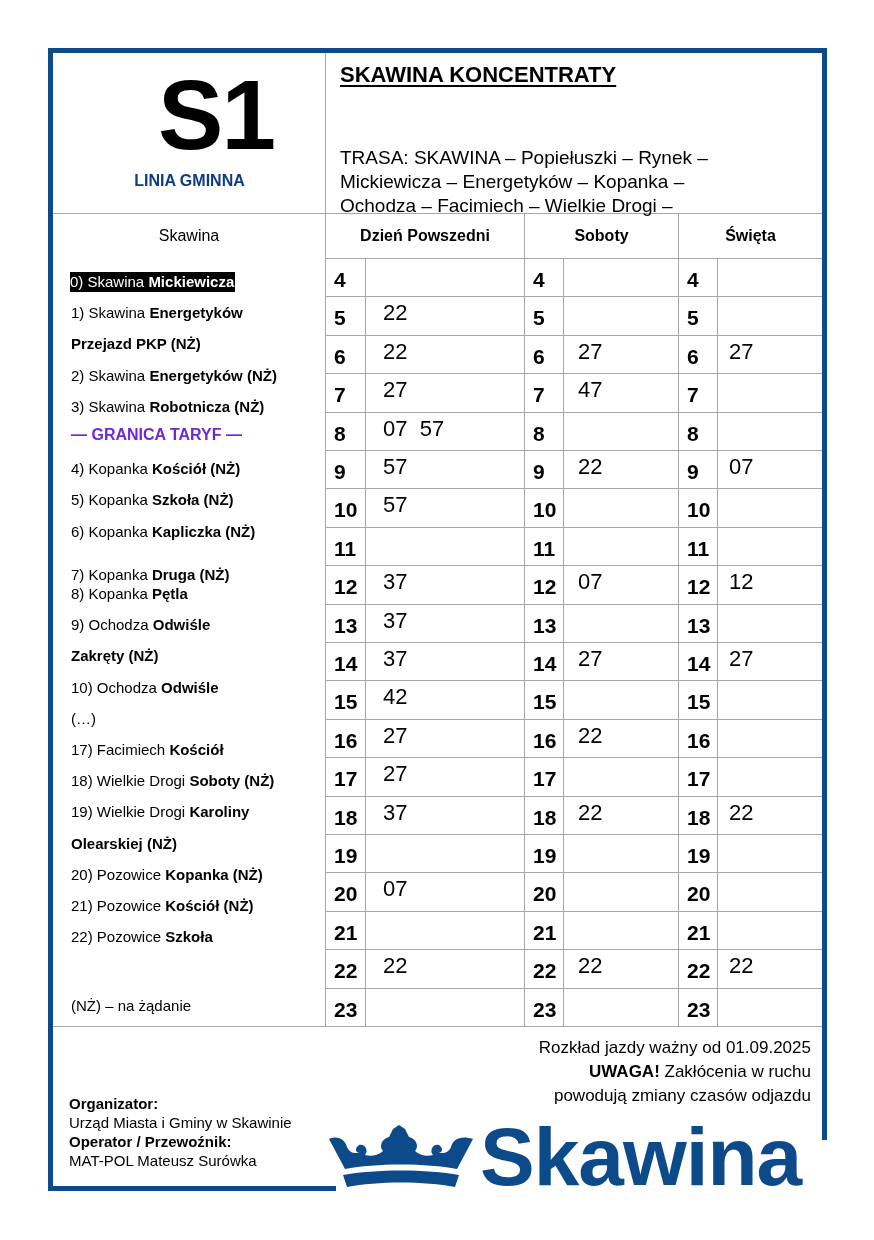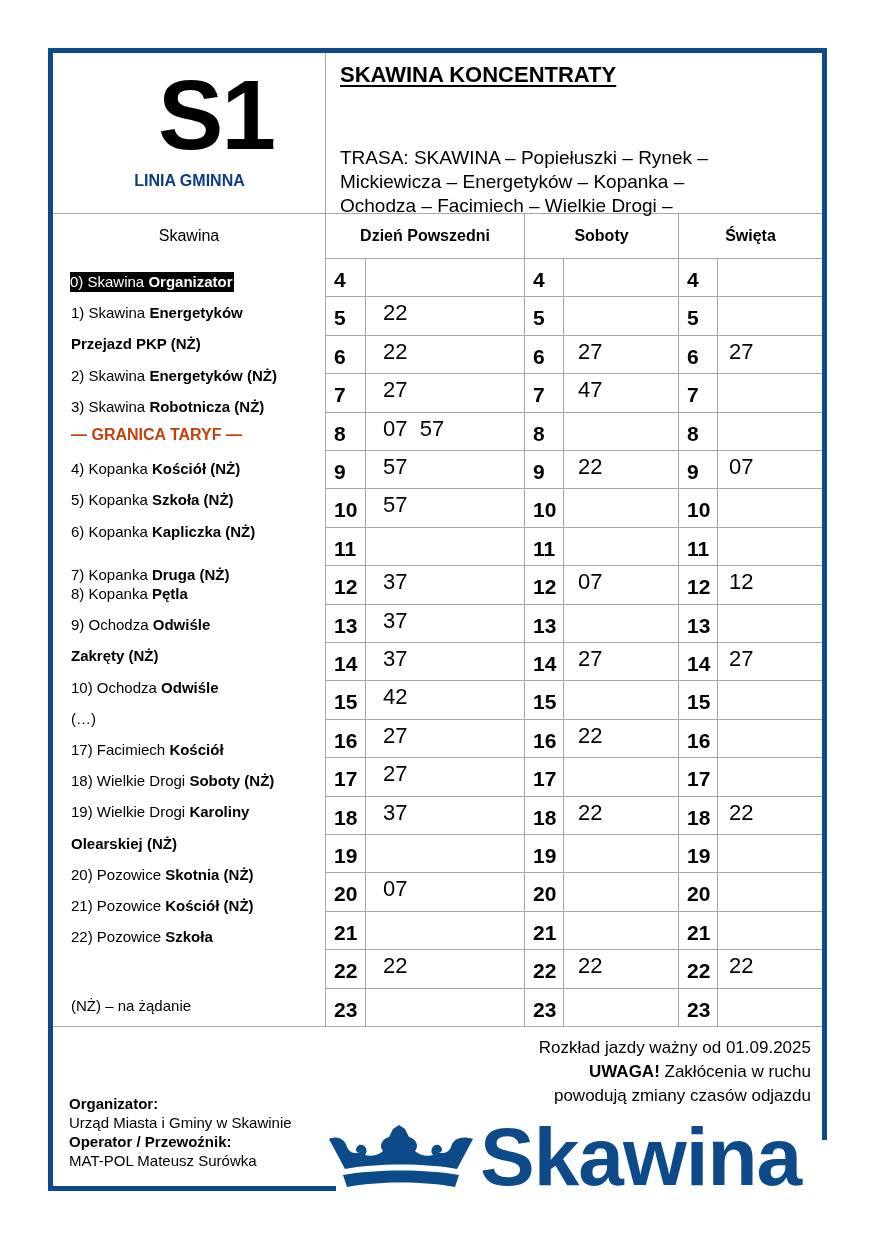--- a/index.html
+++ b/index.html
@@ -8,21 +8,21 @@
   .g { position:absolute; background:#a6a6a6; }
   .s1 { position:absolute; left:53px; top:60px; width:326px; text-align:center; font-weight:bold; font-size:98px; line-height:110px; letter-spacing:-2px; }
   .linia { position:absolute; left:53px; top:172px; width:273px; text-align:center; font-weight:bold; font-size:16px; color:#0d3b85; }
   .title { position:absolute; left:340px; top:62px; font-weight:bold; font-size:22px; text-decoration:underline; text-decoration-thickness:2px; text-underline-offset:3px; }
   .route { position:absolute; left:340px; top:115px; width:440px; font-size:19px; line-height:24px;margin-top:31px; }
   .hdr { position:absolute; top:213px; height:45px; line-height:45px; text-align:center; font-size:16px; }
   .hdr.b { font-weight:bold; }
   .stop { position:absolute; left:71px; font-size:15px; line-height:20px; white-space:nowrap; }
   .stop b { font-weight:bold; }
   .stop.hl { background:#000; color:#fff; padding:0 1px 0 0; left:70px; }
-  .granica { position:absolute; left:71px; font-weight:bold; font-size:16px; color:#c2410c; }
+  .granica { position:absolute; left:71px; font-weight:bold; font-size:16px; color:#6d28d9; }
   .hour { position:absolute; font-weight:bold; font-size:21px; width:39px; text-align:left; padding-left:8px; box-sizing:border-box; }
   .min { position:absolute; font-size:22px; white-space:pre; }
   .footer-right { position:absolute; right:63px; top:1036px; text-align:right; font-size:17px; line-height:24px; }
   .footer-left { position:absolute; left:69px; top:1094px; font-size:15px; line-height:19px; }
   .logo { position:absolute; left:327px; top:1125px; }
   .logo-text { position:absolute; left:480px; top:1112px; font-weight:bold; font-size:82px; color:#0d4a8a; letter-spacing:-1px; line-height:90px; }
   .whiteout { position:absolute; background:#fff; }
 </style>
 </head>
 <body>
@@ -68,40 +68,40 @@
   <div>Mickiewicza – Energetyków – Kopanka –</div>
   <div>Ochodza – Facimiech – Wielkie Drogi –</div>
 </div>
 
 <div class="hdr" style="left:53px;width:272px;">Skawina</div>
 <div class="hdr b" style="left:326px;width:198px;">Dzień Powszedni</div>
 <div class="hdr b" style="left:525px;width:153px;">Soboty</div>
 <div class="hdr b" style="left:679px;width:143px;">Święta</div>
 
 <div id="stops-list">
-    <div class="stop hl" style="top: 272px;"><span>0) Skawina </span><b>Organizator</b></div>
+    <div class="stop hl" style="top: 272px;"><span>0) Skawina </span><b>Mickiewicza</b></div>
     <div class="stop" style="top: 303px;"><span>1) Skawina </span><b>Energetyków</b></div>
     <div class="stop" style="top: 334px;"><span></span><b>Przejazd PKP (NŻ)</b></div>
     <div class="stop" style="top: 366px;"><span>2) Skawina </span><b>Energetyków (NŻ)</b></div>
     <div class="stop" style="top: 397px;"><span>3) Skawina </span><b>Robotnicza (NŻ)</b></div>
     <div class="granica" style="top: 426px;">— GRANICA TARYF —</div>
     <div class="stop" style="top: 459px;"><span>4) Kopanka </span><b>Kościół (NŻ)</b></div>
     <div class="stop" style="top: 490px;"><span>5) Kopanka </span><b>Szkoła (NŻ)</b></div>
     <div class="stop" style="top: 522px;"><span>6) Kopanka </span><b>Kapliczka (NŻ)</b></div>
     <div class="stop" style="top: 553px; margin-top: 12px;"><span>7) Kopanka </span><b>Druga (NŻ)</b></div>
     <div class="stop" style="top: 584px;"><span>8) Kopanka </span><b>Pętla</b></div>
     <div class="stop" style="top: 615px;"><span>9) Ochodza </span><b>Odwiśle</b></div>
     <div class="stop" style="top: 646px;"><span></span><b>Zakręty (NŻ)</b></div>
     <div class="stop" style="top: 678px;"><span>10) Ochodza </span><b>Odwiśle</b></div>
     <div class="stop" style="top: 709px;"><span>(…)</span><b></b></div>
     <div class="stop" style="top: 740px;"><span>17) Facimiech </span><b>Kościół</b></div>
     <div class="stop" style="top: 771px;"><span>18) Wielkie Drogi </span><b>Soboty (NŻ)</b></div>
     <div class="stop" style="top: 802px;"><span>19) Wielkie Drogi </span><b>Karoliny</b></div>
     <div class="stop" style="top: 834px;"><span></span><b>Olearskiej (NŻ)</b></div>
-    <div class="stop" style="top: 865px;"><span>20) Pozowice </span><b>Skotnia (NŻ)</b></div>
+    <div class="stop" style="top: 865px;"><span>20) Pozowice </span><b>Kopanka (NŻ)</b></div>
     <div class="stop" style="top: 896px;"><span>21) Pozowice </span><b>Kościół (NŻ)</b></div>
     <div class="stop" style="top: 927px;"><span>22) Pozowice </span><b>Szkoła</b></div>
   </div>
 <div class="stop" style="top:996px;">(NŻ) – na żądanie</div>
 <div id="timetable">
     <div class="hour" style="left: 326px; top: 268px;">4</div>
     <div class="min" style="left: 383px; top: 262px;"></div>
     <div class="hour" style="left: 525px; top: 268px;">4</div>
     <div class="min" style="left: 578px; top: 262px;"></div>
     <div class="hour" style="left: 679px; top: 268px;">4</div>

